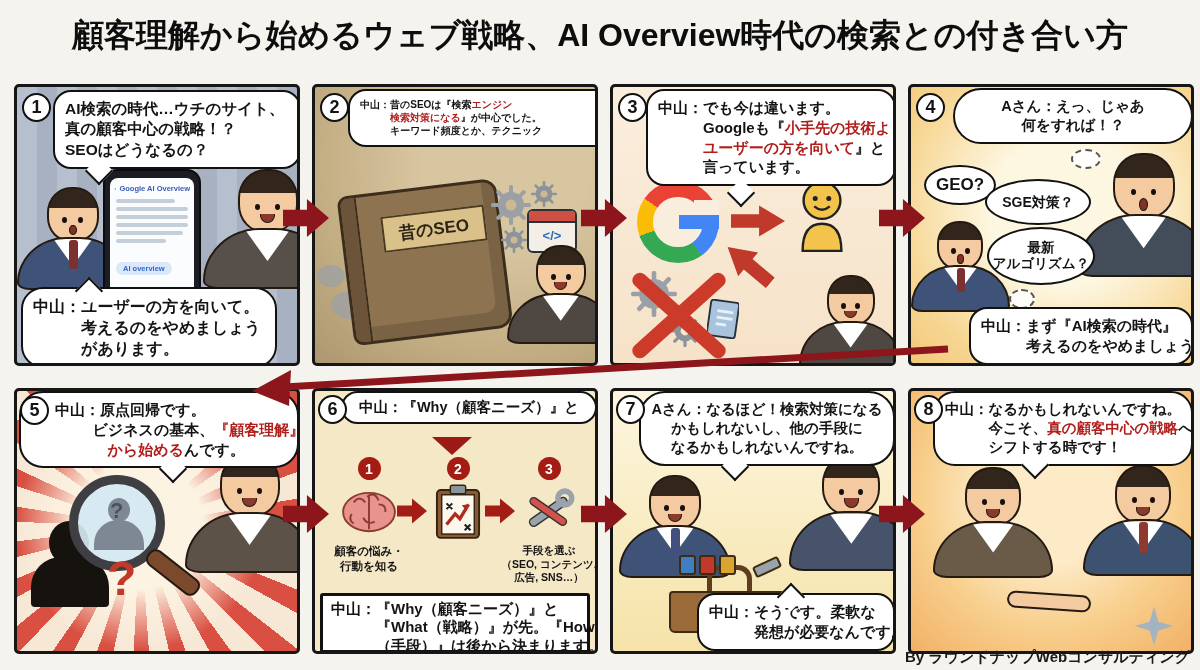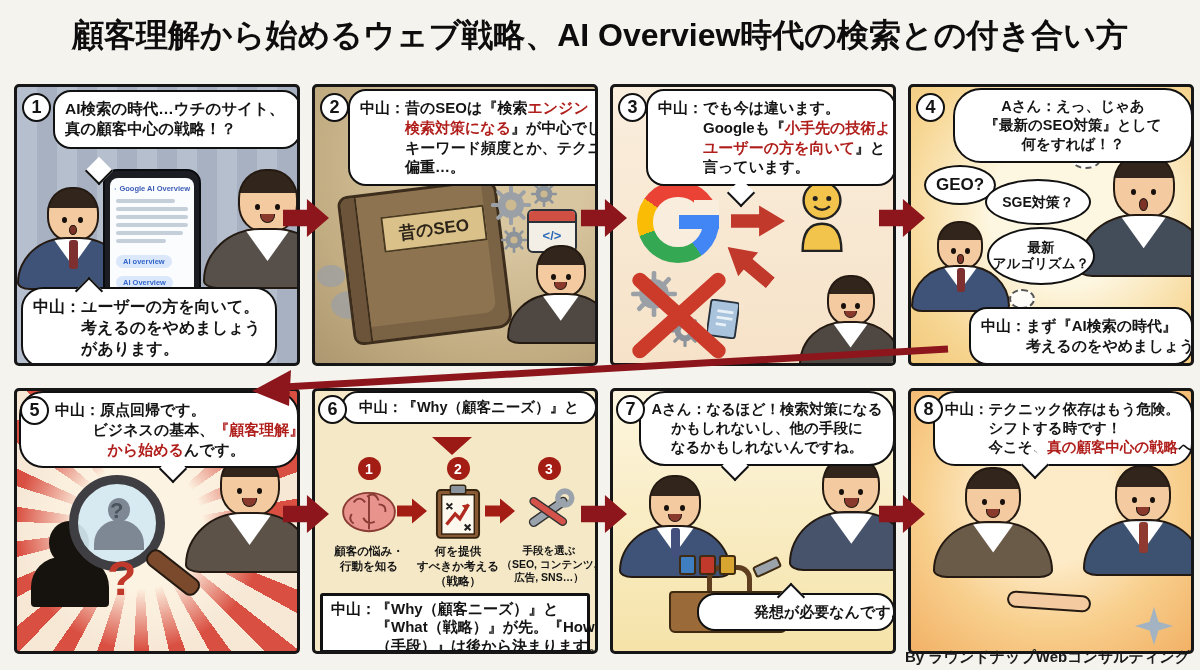--- a/index.html
+++ b/index.html
@@ -59,21 +59,21 @@
     clip-path:polygon(0 0,100% 0,50% 86%);}
   .p-tie{position:absolute;left:46.5%;top:2%;width:8%;height:58%;border-radius:3px;}
   
   .phone{position:absolute;left:86px;top:82px;width:98px;height:178px;background:#1b1d22;
     border:2px solid #0b0c0f;border-radius:14px;padding:7px 5px;z-index:3;box-sizing:border-box;}
   .scr{background:#fbfcfe;height:100%;border-radius:8px;overflow:hidden;position:relative;}
   .scr-head{display:flex;align-items:center;gap:3px;font-size:7.5px;color:#3b5bb5;
     font-weight:700;padding:6px 4px 2px;white-space:nowrap;}
   .scr-line{height:4px;background:#c4cfda;border-radius:2px;margin:4px 6px;}
   .chip{display:inline-block;font-size:7.5px;color:#3367c9;background:#dbe7fb;border-radius:8px;
-    padding:2px 7px;margin:8px 0 0 6px;font-weight:700;white-space:nowrap;}
+    padding:2px 7px;margin:15px 0 0 6px;font-weight:700;white-space:nowrap;}
   
   .gear{position:absolute;z-index:2;line-height:0;}
   .book{position:absolute;left:30px;top:100px;width:160px;height:150px;background:#8d7350;
     border:3px solid #3c2d1d;border-radius:10px 14px 14px 10px;transform:rotate(-7deg);
     z-index:2;box-sizing:border-box;box-shadow:inset -12px -14px 0 #7a6244;}
   .book::before{content:'';position:absolute;left:0;top:0;bottom:0;width:14px;background:#6b543a;
     border-right:2.5px solid #3c2d1d;border-radius:7px 0 0 7px;}
   .blabel{position:absolute;left:38px;top:22px;width:104px;height:36px;background:#d9c189;
     border:2.5px solid #4a3a22;display:flex;align-items:center;justify-content:center;
     font-weight:800;font-size:17px;color:#2c2418;box-sizing:border-box;}
@@ -139,20 +139,21 @@
 
 <div id="canvas">
 
   <div id="title">顧客理解から始めるウェブ戦略、AI Overview時代の検索との付き合い方</div>
 
   <div id="p1" class="panel row1 c1">
     <div class="badge">1</div>
     <div class="bub" style="left:36px;top:3px;width:248px;font-size:15.5px;">
       <span class="ln">AI検索の時代…ウチのサイト、</span>
       <span class="ln">真の顧客中心の戦略！？</span>
+      <span class="ln">SEOはどうなるの？</span>
     </div>
     <span class="td" style="left:72px;top:74px;"></span>
     <div class="person" style="left: 0px; top: 100px; width: 111.8px;">
         <div class="p-head" style="width:52px;height:55.120000000000005px;background:linear-gradient(#32261c 0 37%,#f4cba1 37%)">
           <span class="p-eye l"></span>
           <span class="p-eye r"></span>
           <span class="p-mw"></span>
         </div>
         <div class="p-body" style="height:53.04px;background:#3e5377">
           <span class="p-shirt"></span>
@@ -190,25 +191,24 @@
     <span class="tu" style="left:62px;top:194px;"></span>
     <div class="bub" style="left:4px;top:200px;width:256px;font-size:16px;border-radius:22px;">
       <span class="ln">中山：ユーザーの方を向いて。</span>
       <span class="ln i3">考えるのをやめましょう</span>
       <span class="ln i3">があります。</span>
     </div>
   </div>
 
   <div id="p2" class="panel row1 c2">
     <div class="badge">2</div>
-    <div class="bub" style="left:33px;top:2px;width:270px;font-size:15px;">
+    <div class="bub" style="left:33px;top:2px;width:270px;font-size:10px;">
       <span class="ln"><b>中山：昔のSEOは『検索</b><b class="red">エンジン</b></span>
       <span class="ln i3"><b class="red">検索対策になる</b><b>』が中心でした。</b></span>
       <span class="ln i3">キーワード頻度とか、テクニック</span>
-      <span class="ln i3">偏重…。</span>
     </div>
     <div class="book">
       <div class="blabel">昔のSEO</div>
     </div>
     <span class="gear" style="left:176px;top:98px;"><svg width="40" height="40" viewBox="0 0 40 40">
           <rect x="18" y="0" width="4" height="8" rx="1.5" fill="#9aa0a6" transform="rotate(0 20 20)"></rect>
           <rect x="18" y="0" width="4" height="8" rx="1.5" fill="#9aa0a6" transform="rotate(45 20 20)"></rect>
           <rect x="18" y="0" width="4" height="8" rx="1.5" fill="#9aa0a6" transform="rotate(90 20 20)"></rect>
           <rect x="18" y="0" width="4" height="8" rx="1.5" fill="#9aa0a6" transform="rotate(135 20 20)"></rect>
           <rect x="18" y="0" width="4" height="8" rx="1.5" fill="#9aa0a6" transform="rotate(180 20 20)"></rect>
@@ -326,21 +326,20 @@
         <div class="p-body" style="height:48.96px;background:#4f4842">
           <span class="p-shirt"></span>
         </div>
       </div>
   </div>
 
   <div id="p4" class="panel row1 c4">
     <div class="badge">4</div>
     <div class="bub ctr" style="left:42px;top:1px;width:240px;font-size:14.5px;border-radius:28px;">
       <span class="ln">Aさん：えっ、じゃあ</span>
-      <span class="ln">『最新のSEO対策』として</span>
       <span class="ln">何をすれば！？</span>
     </div>
     <div class="person" style="left: 0px; top: 134px; width: 98.9px;">
         <div class="p-head" style="width:46px;height:48.760000000000005px;background:linear-gradient(#32261c 0 37%,#f4cba1 37%)">
           <span class="p-eye l"></span>
           <span class="p-eye r"></span>
           <span class="p-mw"></span>
         </div>
         <div class="p-body" style="height:46.92px;background:#3e5377">
           <span class="p-shirt"></span>
@@ -426,25 +425,20 @@
       <div class="sicon">
         <svg width="46" height="56" viewBox="0 0 48 58">
           <rect x="2" y="6" width="44" height="50" rx="4" fill="#8a5a35" stroke="#33230f" stroke-width="2"></rect>
           <rect x="7" y="11" width="34" height="41" fill="#fdf8ee" stroke="#33230f" stroke-width="1.5"></rect>
           <rect x="16" y="1" width="16" height="9" rx="2" fill="#8b949c" stroke="#33230f" stroke-width="1.5"></rect>
           <path d="M12 42 L21 31 L26 36 L35 21" stroke="#b02a1f" stroke-width="3.5" fill="none"></path>
           <path d="M35 21 l-7 1 5 6 Z" fill="#b02a1f"></path>
           <path d="M12 20 l6 6 M18 20 l-6 6 M31 42 l6 6 M37 42 l-6 6" stroke="#222" stroke-width="2.2"></path>
         </svg>
       </div>
-      <div class="slbl">
-        <span class="ln">何を提供</span>
-        <span class="ln">すべきか考える</span>
-        <span class="ln">（戦略）</span>
-      </div>
     </div>
     <div class="sarrow" style="left:170px;"></div>
     <div class="step" style="left:186px;width:96px;">
       <div class="stepnum">3</div>
       <div class="sicon">
         <svg width="56" height="52" viewBox="0 0 60 56">
           <rect x="6" y="23" width="47" height="9" rx="4" fill="#9aa3ab" stroke="#333" stroke-width="1.5" transform="rotate(-35 30 28)"></rect>
           <circle cx="47" cy="13" r="7.5" fill="none" stroke="#9aa3ab" stroke-width="6"></circle>
           <rect x="6" y="24" width="46" height="8" rx="4" fill="#d4524a" stroke="#333" stroke-width="1.5" transform="rotate(35 30 28)"></rect>
         </svg>
@@ -494,30 +488,31 @@
     <div class="toolbox">
       <div class="tb-handle"></div>
       <span class="tool" style="left:10px;background:#3f7fc1;"></span>
       <span class="tool" style="left:30px;background:#c0392b;"></span>
       <span class="tool" style="left:50px;background:#d9a531;"></span>
       <span class="tool" style="left:84px;width:24px;height:8px;top:-4px;background:#9aa3ab;transform:rotate(-25deg);"></span>
       <div class="tb-body"></div>
     </div>
     <span class="tu" style="left:168px;top:196px;"></span>
     <div class="bub" style="left:84px;top:202px;width:198px;font-size:15px;">
+      <span class="ln">中山：そうです。柔軟な</span>
       <span class="ln i3">発想が必要なんです。</span>
     </div>
   </div>
 
   <div id="p8" class="panel row2 c4">
     <div class="badge" style="left:3px;top:4px;">8</div>
     <div class="bub" style="left:22px;top:0;width:260px;font-size:14.5px;border-radius:22px;">
-      <span class="ln">中山：テクニック依存はもう危険。</span>
+      <span class="ln">中山：なるかもしれないんですね。</span>
+      <span class="ln i3"><b>今こそ、</b><b class="red">真の顧客中心の戦略</b><b>へ</b></span>
       <span class="ln i3">シフトする時です！</span>
-      <span class="ln i3"><b>今こそ、</b><b class="red">真の顧客中心の戦略</b><b>へ</b></span>
     </div>
     <span class="td" style="left:114px;top:64px;"></span>
     <div class="person" style="left: 22px; top: 76px; width: 120.4px;">
         <div class="p-head" style="width:56px;height:59.36px;background:linear-gradient(#32261c 0 37%,#f4cba1 37%)">
           <span class="p-eye l"></span>
           <span class="p-eye r"></span>
           <span class="p-mh"></span>
         </div>
         <div class="p-body" style="height:57.120000000000005px;background:#6a5a48">
           <span class="p-shirt"></span>

